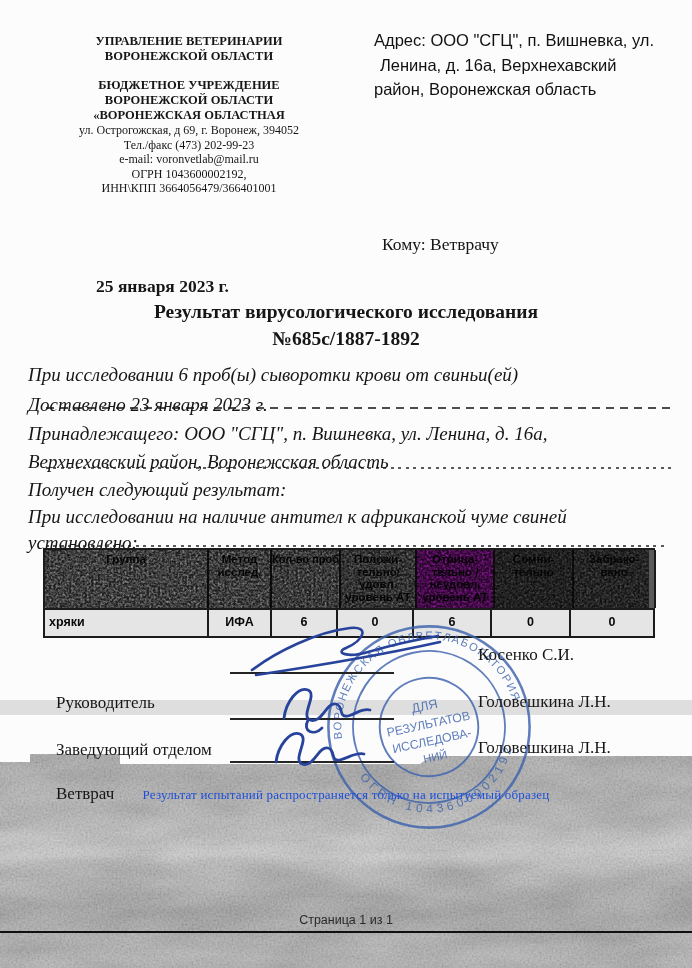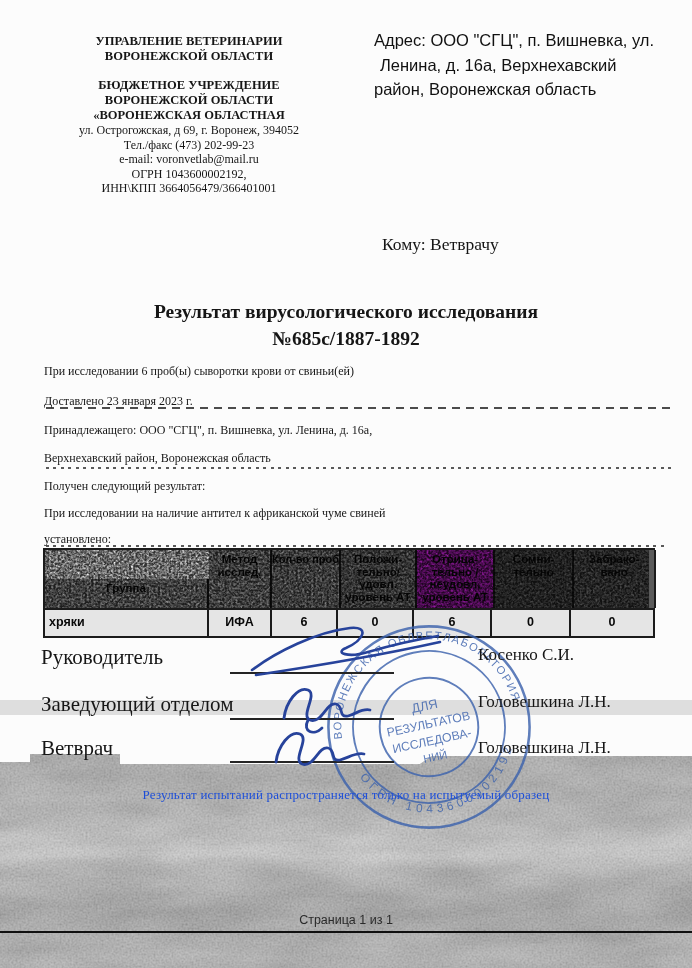--- a/index.html
+++ b/index.html
@@ -12,47 +12,47 @@
   
   .lh-left{left:38px;top:34px;width:302px;text-align:center;line-height:15px;font-size:12.5px;font-weight:700;}
   .lh-left .grp{margin-bottom:14px;}
   .lh-left .contacts{font-weight:400;font-size:12px;line-height:14.5px;}
   .addr-block{left:374px;top:28px;width:302px;font-family:"Liberation Sans",sans-serif;font-size:16.5px;line-height:24.5px;color:#111;}
   .addr-block .l2{padding-left:6px;}
   .kome{left:382px;top:234px;font-size:17.5px;}
   .date-line{left:96px;top:276px;font-size:17.5px;font-weight:700;}
   .title-block{left:0;right:0;top:298px;text-align:center;font-size:19.5px;font-weight:700;line-height:27px;}
   
-  .bline{left:44px;font-size:12px;z-index:2;}
+  .bline{left:28px;font-size:19px;z-index:2;font-style:italic;}
   .b1{top:364px;} .b2{top:394px;} .b3{top:423px;} .b4{top:451px;}
   .b5{top:479px;} .b6{top:506px;} .b7{top:532px;}
   .dash-rule{height:2px;z-index:1;background-image:repeating-linear-gradient(90deg,#4c4c4c 0 8px,transparent 8px 14px);}
   .dot-rule{height:1.8px;z-index:1;background-image:repeating-linear-gradient(90deg,#5a5a5a 0 3px,transparent 3px 7.5px);}
   .r2{left:46px;top:407px;width:624px;}
   .r4{left:46px;top:467px;width:626px;}
   .r7{left:46px;top:545px;width:622px;}
   
   .rtable{left:43px;top:548px;width:608px;border:2px solid #1b1b1b;z-index:2;background:#fff;}
   .thead{display:flex;position:relative;height:58px;}
   .trow{display:flex;height:26px;border-top:2px solid #1b1b1b;background:#e5e5e5;}
   .cell{box-sizing:border-box;border-right:2px solid #1b1b1b;
         font-family:"Liberation Sans",sans-serif;text-align:center;}
   .cell:last-child{border-right:none;}
   .thead .cell{font-size:11.5px;font-weight:600;line-height:12.5px;padding-top:3px;color:#0d0d0d;}
   .trow .cell{font-size:12.5px;font-weight:600;padding-top:5px;color:#080808;}
   .c0{flex:0 0 164px;} .c1{flex:0 0 63px;} .c2{flex:0 0 66px;}
   .c3{flex:0 0 76px;} .c4{flex:0 0 78px;} .c5{flex:0 0 79px;} .c6{flex:0 0 82px;}
-  .thead .c0{background:#9b9b9b;margin-top:29px;} .thead .c1{background:#979797;}
+  .thead .c0{background:#9b9b9b;} .thead .c1{background:#979797;}
   .thead .c2{background:#8f8f8f;font-size:11px;white-space:nowrap;}
   .thead .c3{background:#7e7e7e;} .thead .c4{background:#a21caf;}
   .thead .c5{background:#515151;text-align:center;} .thead .c6{background:#5a5a5a;}
   .trow .c0{text-align:left;padding-left:4px;}
   .tbl-noise{position:absolute;left:0;top:0;pointer-events:none;opacity:.8;}
   
-  .sig-role{left:41px;font-size:21px;z-index:6;}
+  .sig-role{left:56px;font-size:17px;z-index:6;margin-top:48px;}
   .sig-name{left:478px;font-size:17px;z-index:6;}
   .ro1{top:645px;} .ro2{top:692px;} .ro3{top:736px;}
   .na1{top:645px;} .na2{top:692px;} .na3{top:738px;}
   .sigline{height:2px;background:#242424;left:230px;width:164px;z-index:5;}
   .sl1{top:672px;} .sl2{top:718px;} .sl3{top:761px;}
   .sigsvg{z-index:7;}
   .stamp{left:322px;top:620px;z-index:4;opacity:.82;transform:rotate(-12deg);}
   
   .streak{left:0;top:700px;width:692px;height:15px;z-index:0;background:#c9c9c9;opacity:.6;}
   .scan-bottom{
@@ -99,20 +99,21 @@
     </div>
   </div>
 
   <div class="abs addr-block">
     <div>Адрес: ООО "СГЦ", п. Вишневка, ул.</div>
     <div class="l2">Ленина, д. 16а, Верхнехавский</div>
     <div>район, Воронежская область</div>
   </div>
   <div class="abs kome">Кому: Ветврачу</div>
 
+  <div class="abs date-line">25 января 2023 г.</div>
   <div class="abs title-block">
     <div>Результат вирусологического исследования</div>
     <div>№685с/1887-1892</div>
   </div>
 
   <div class="abs bline b1">При исследовании 6 проб(ы) сыворотки крови от свиньи(ей)</div>
   <div class="abs bline b2">Доставлено 23 января 2023 г.</div>
   <div class="abs dash-rule r2"></div>
   <div class="abs bline b3">Принадлежащего: ООО "СГЦ", п. Вишневка, ул. Ленина, д. 16а,</div>
   <div class="abs bline b4">Верхнехавский район, Воронежская область</div>

